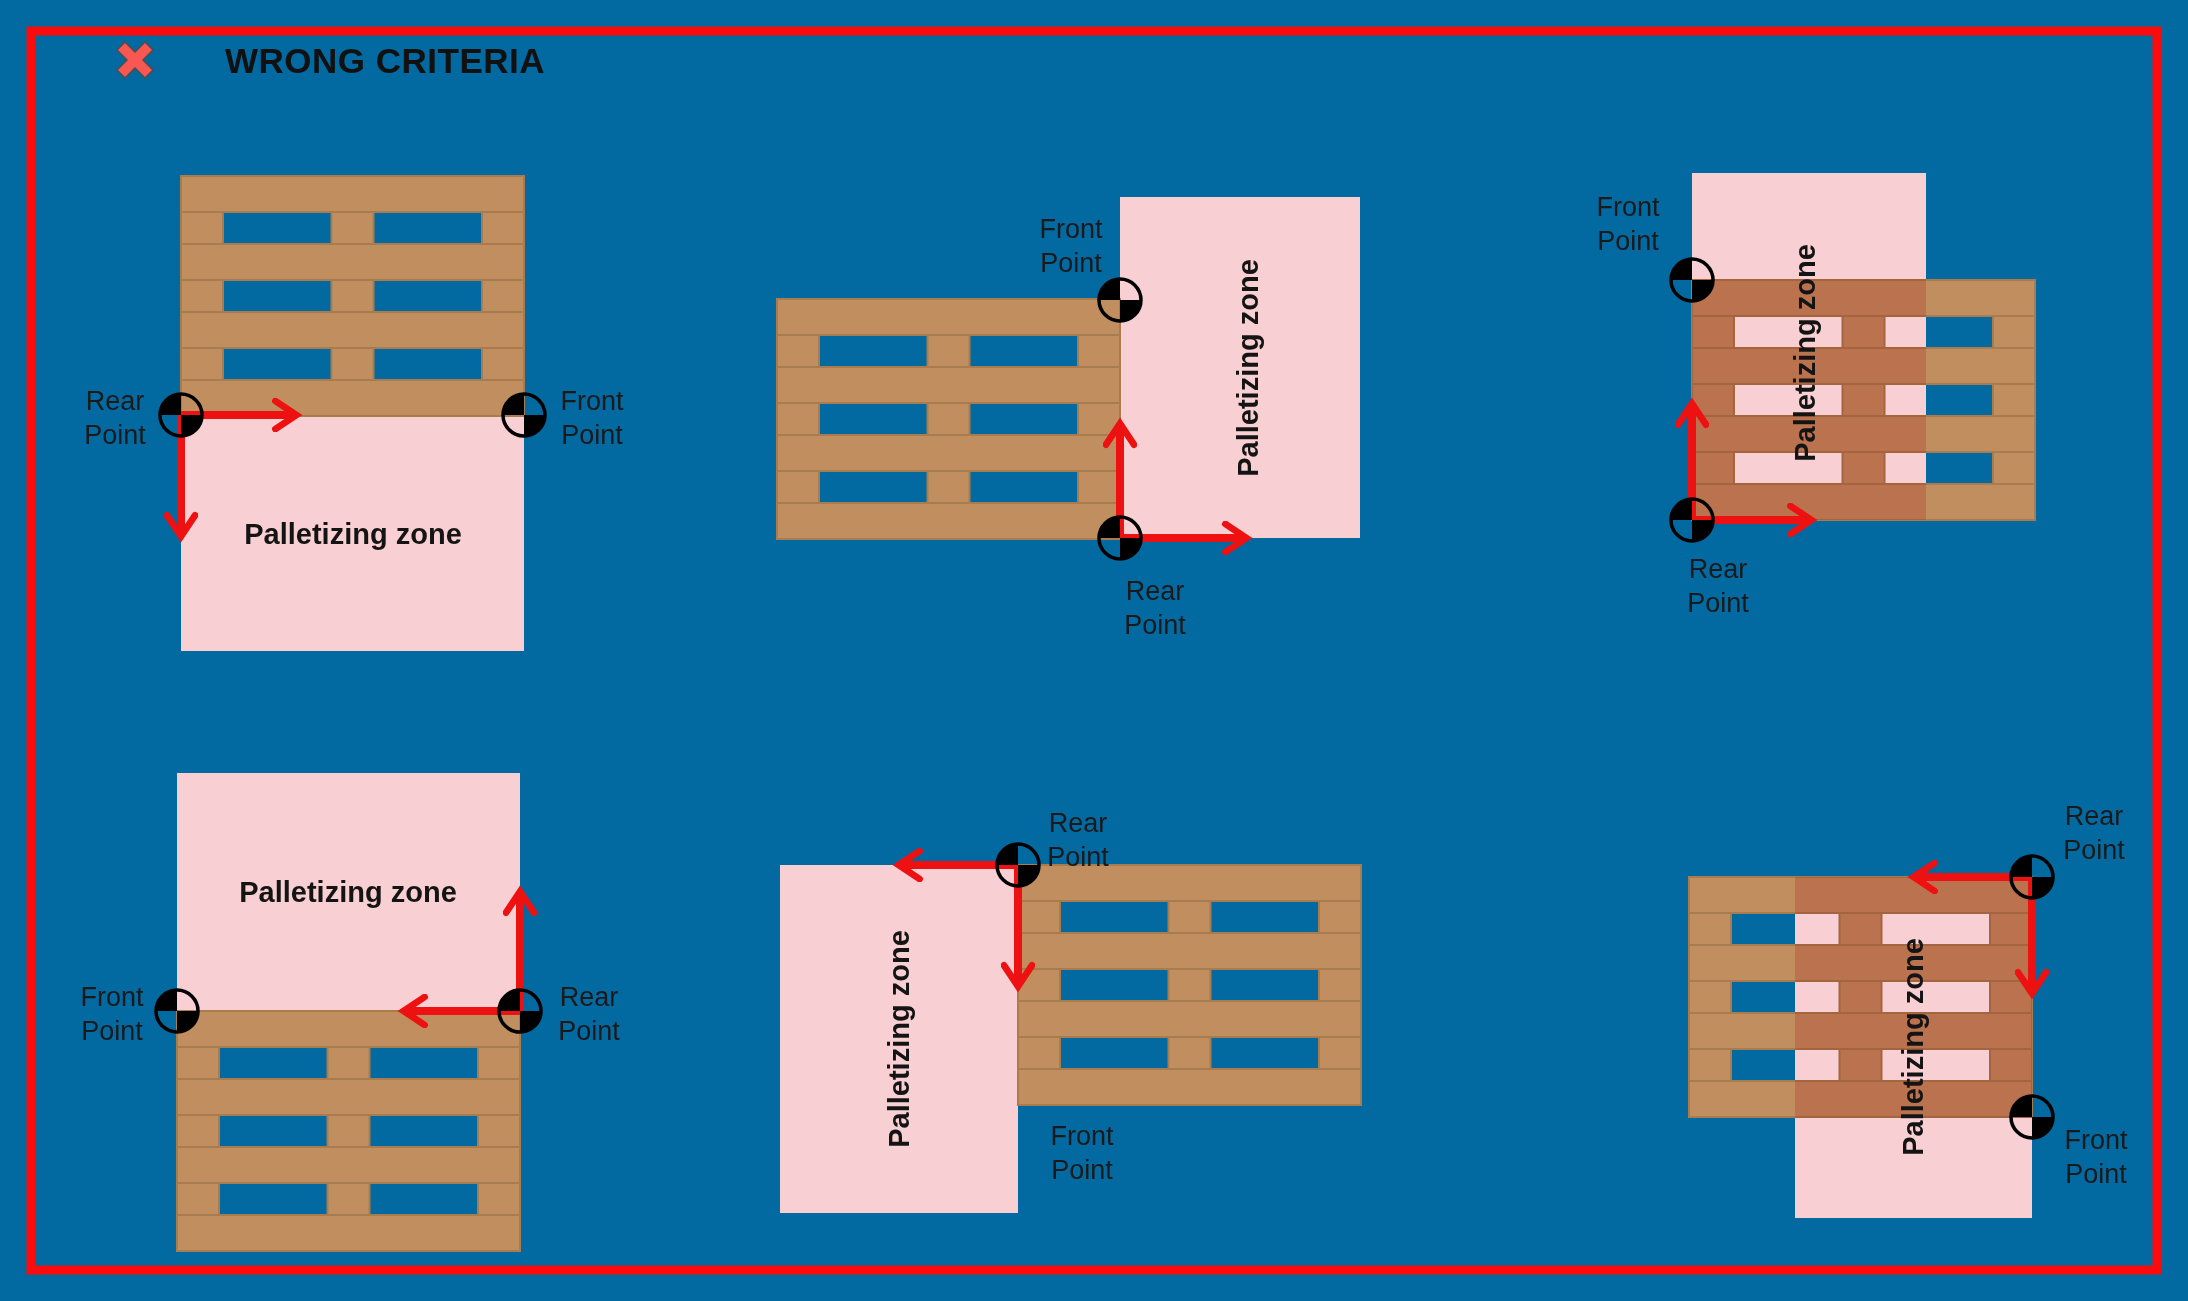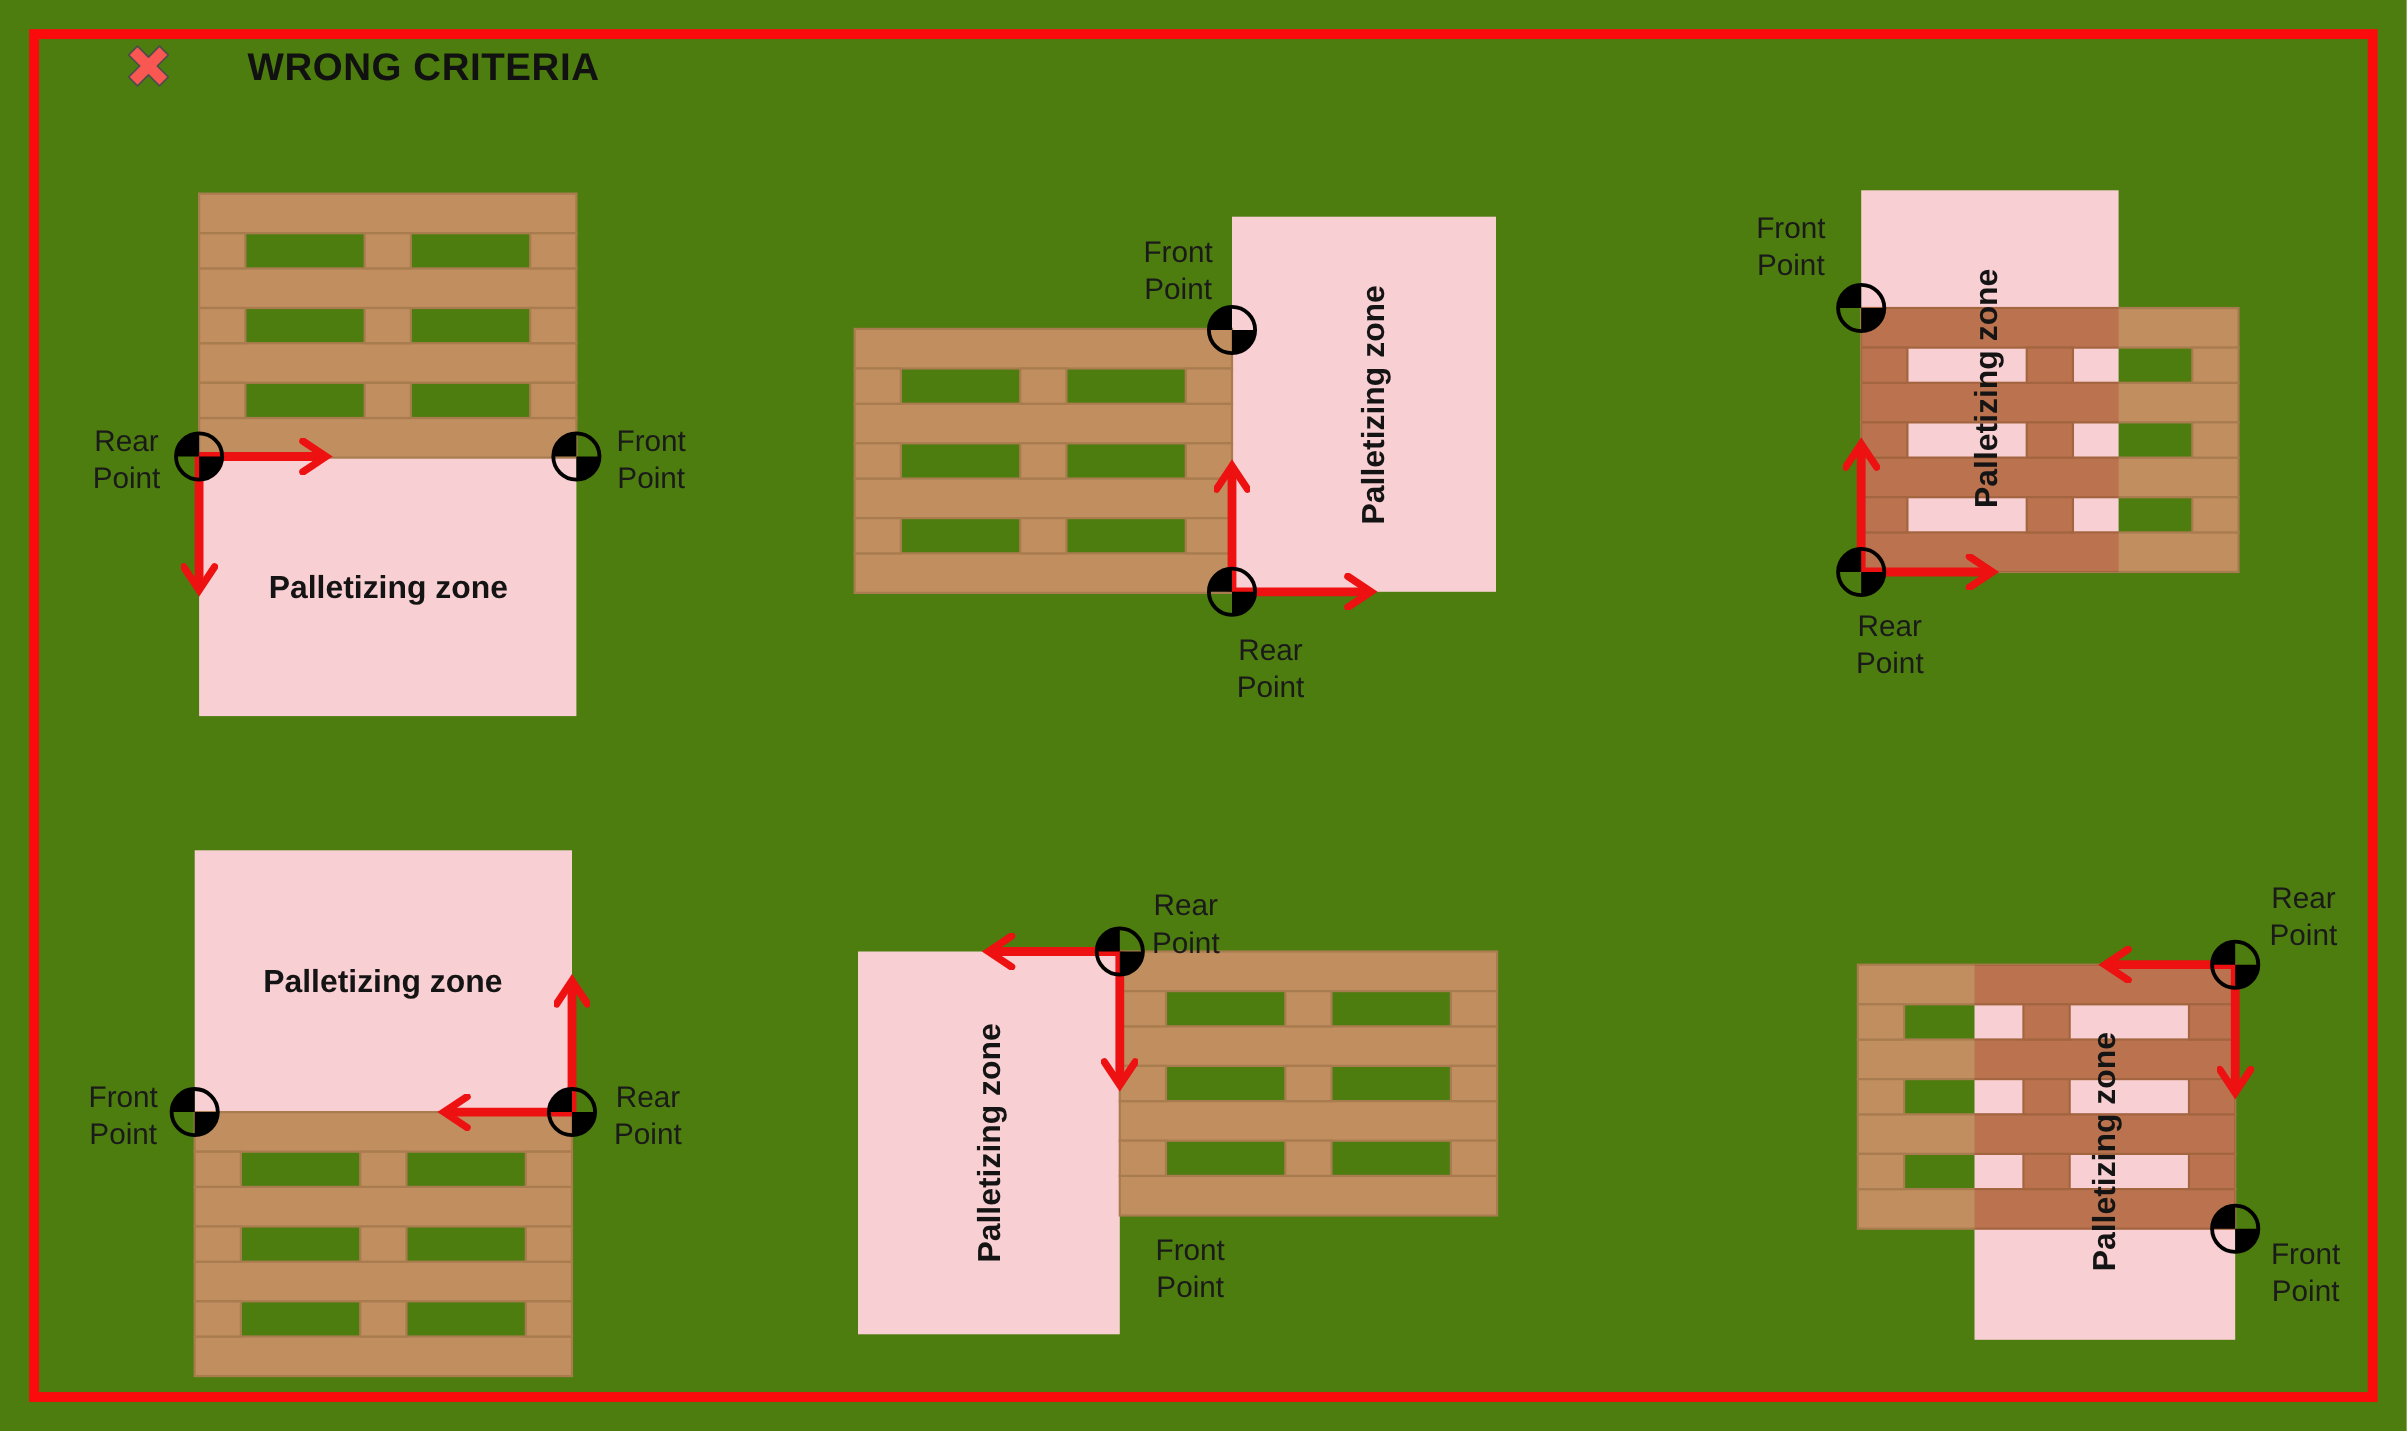--- a/index.html
+++ b/index.html
@@ -1,16 +1,16 @@
 <!DOCTYPE html>
 <html><head>
 <meta charset="utf-8">
 <style>
   html,body{margin:0;padding:0;background:#ffffff;}
-  .stage{position:relative;width:2188px;height:1301px;background:#4d7c0f;overflow:hidden;
+  .stage{position:relative;width:2188px;height:1301px;background:#0369a1;overflow:hidden;
          font-family:"Liberation Sans",sans-serif;}
   svg{position:absolute;left:0;top:0;isolation:isolate;}
   .frame{fill:none;stroke:#FB0B0B;stroke-width:9px;}
   .title{font-family:"Liberation Sans",sans-serif;font-size:35px;font-weight:700;fill:#111111;letter-spacing:.5px;}
   .plank{fill:#C08E5F;stroke:#A87C4E;stroke-width:2px;}
   .zone{fill:#F8CFD2;}
   .zone.blend{mix-blend-mode:multiply;}
   .zlabel{font-family:"Liberation Sans",sans-serif;font-size:29px;font-weight:700;fill:#141414;}
   .plabel{font-family:"Liberation Sans",sans-serif;font-size:27px;font-weight:400;fill:#1a1a1a;}
   .arrow{fill:none;stroke:#ED1111;stroke-width:8px;}

